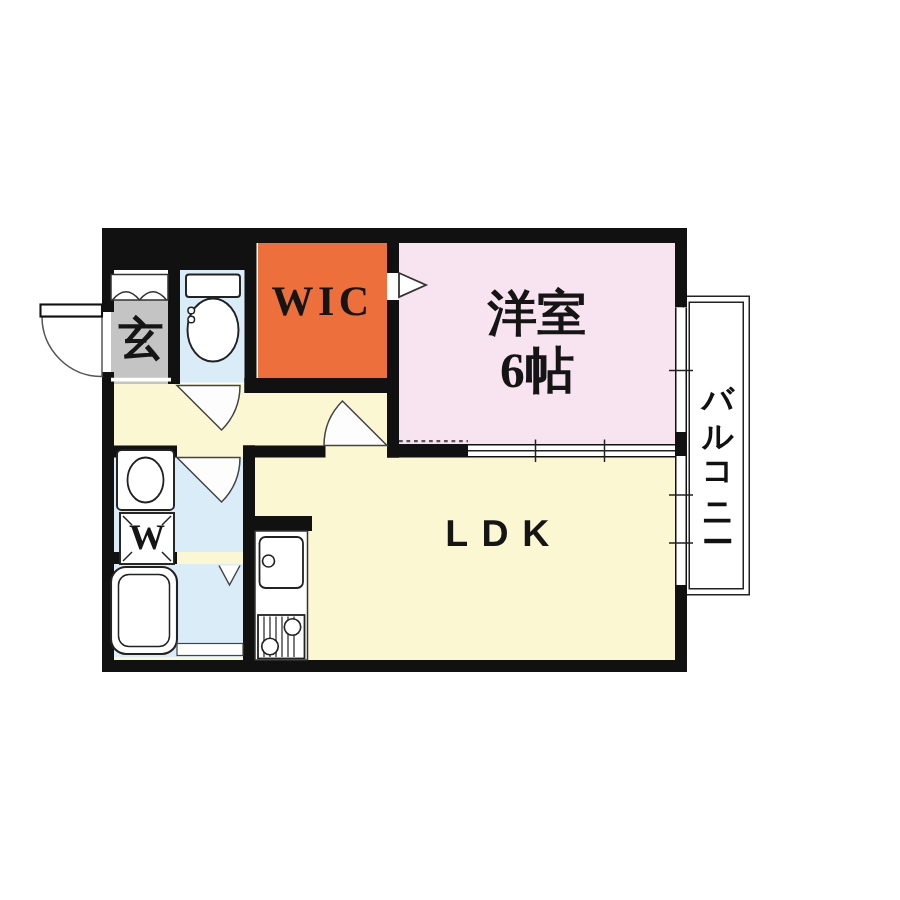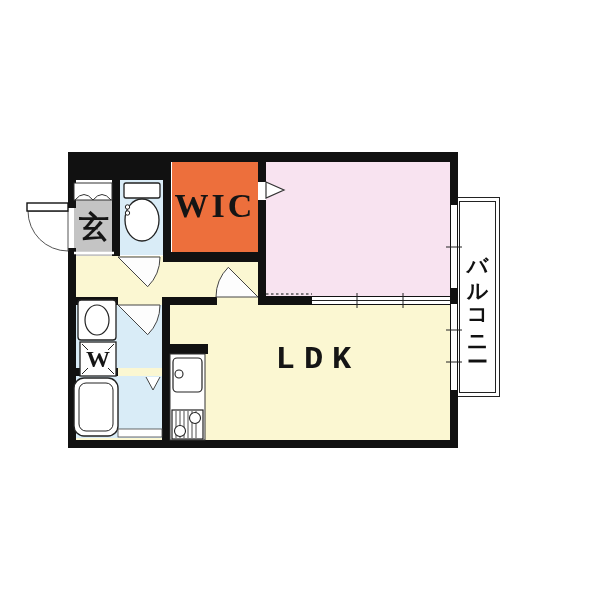--- a/index.html
+++ b/index.html
@@ -139,24 +139,28 @@
       <line x1="446" y1="330" x2="462" y2="330"></line>
       <line x1="446" y1="362" x2="462" y2="362"></line>
       <line x1="312" y1="300.5" x2="450" y2="300.5"></line>
       <line x1="357" y1="293" x2="357" y2="308"></line>
       <line x1="403" y1="293" x2="403" y2="308"></line>
     </g>
 
     <line x1="266" y1="294" x2="312" y2="294" stroke="#555" stroke-width="1.5" stroke-dasharray="2.5,2.5"></line>
   </svg>
 
-  <div class="label serif" style="left:172px;top:186px;width:86px;font-size:34px;letter-spacing:3px;font-weight:bold;">WIC</div>
+  <div class="label serif" style="left:172px;top:186px;width:86px;font-size:28px;letter-spacing:3px;font-weight:bold;">WIC</div>
 
+  <div class="label serif" style="left:266px;top:192px;width:184px;font-size:33px;font-weight:bold;">
+    <div>洋室</div>
+    <div>6帖</div>
+  </div>
 
-  <div class="label sans" style="left:218px;top:342px;width:200px;font-size:32px;font-weight:bold;font-family:Liberation Mono, monospace;">
+  <div class="label sans" style="left:236px;top:342px;width:200px;font-size:25px;font-weight:bold;">
     <div style="letter-spacing:9px;">LDK</div>
   </div>
 
   <div class="label serif" style="left:74px;top:210px;width:40px;font-size:30px;font-weight:bold;">玄</div>
 
   <div class="label serif" style="left:80px;top:346px;width:36px;font-size:24px;font-weight:bold;">W</div>
 
 </div>
 
 </body></html>

